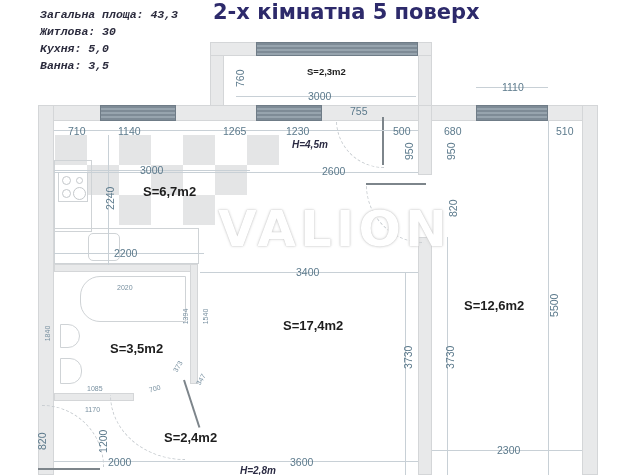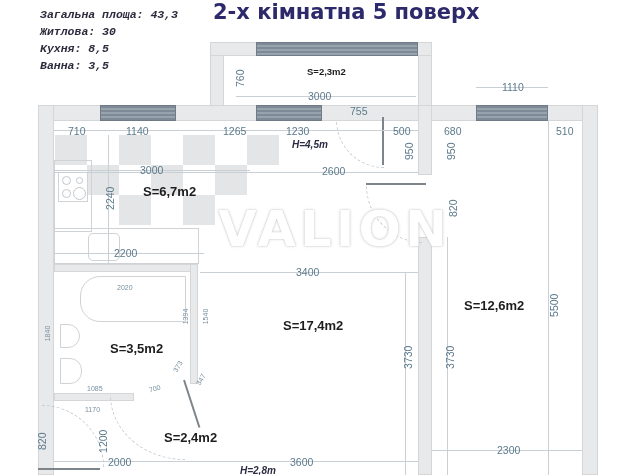--- a/index.html
+++ b/index.html
@@ -22,21 +22,21 @@
   .door { position:absolute; background:#7d858b; }
   .arc { position:absolute; border:1px dashed #c8cdd1; box-sizing:border-box; }
   .watermark { left:218px; top:200px; font-family:"DejaVu Sans", sans-serif; font-weight:bold; font-size:50px; color:#ffffff; letter-spacing:4px; text-shadow:0 0 3px #c9c9c9, 0 0 1px #b5b5b5; }
 </style>
 </head>
 <body>
 
 <div class="abs info">
   <div>Загальна площа: 43,3</div>
   <div>Житлова: 30</div>
-  <div>Кухня: 8,5</div>
+  <div>Кухня: 5,0</div>
   <div>Ванна: 3,5</div>
 </div>
 <div class="abs title">2-х кімнатна 5 поверх</div>
 
 <div class="abs" style="left:0;top:0;width:630px;height:475px;">
 
   <div class="tile" style="left:55px;top:135px;width:32px;height:30px;"></div>
   <div class="tile" style="left:119px;top:135px;width:32px;height:30px;"></div>
   <div class="tile" style="left:183px;top:135px;width:32px;height:30px;"></div>
   <div class="tile" style="left:247px;top:135px;width:32px;height:30px;"></div>
@@ -103,21 +103,21 @@
   <div class="dline" style="left:548px;top:121px;width:1px;height:354px;"></div>
   <div class="dline" style="left:405px;top:272px;width:1px;height:203px;"></div>
   <div class="dline" style="left:447px;top:237px;width:1px;height:238px;"></div>
   <div class="dline" style="left:108px;top:135px;width:1px;height:130px;"></div>
 
   <div class="dim vt" style="left:231px;top:73px;">760</div>
   <div class="dim" style="left:308px;top:91px;">3000</div>
   <div class="dim" style="left:350px;top:106px;">755</div>
   <div class="dim" style="left:502px;top:82px;">1110</div>
   <div class="dim" style="left:68px;top:126px;">710</div>
-  <div class="dim" style="left:126px;top:126px;">1140</div>
+  <div class="dim" style="left:118px;top:126px;">1140</div>
   <div class="dim" style="left:204px;top:126px;margin-left:19px;">1265</div>
   <div class="dim" style="left:286px;top:126px;">1230</div>
   <div class="dim" style="left:393px;top:126px;">500</div>
   <div class="dim" style="left:444px;top:126px;">680</div>
   <div class="dim" style="left:556px;top:126px;">510</div>
   <div class="dim vt" style="left:400px;top:146px;">950</div>
   <div class="dim vt" style="left:442px;top:146px;">950</div>
   <div class="dim" style="left:140px;top:165px;">3000</div>
   <div class="dim vt" style="left:99px;top:193px;">2240</div>
   <div class="dim" style="left:322px;top:166px;">2600</div>

